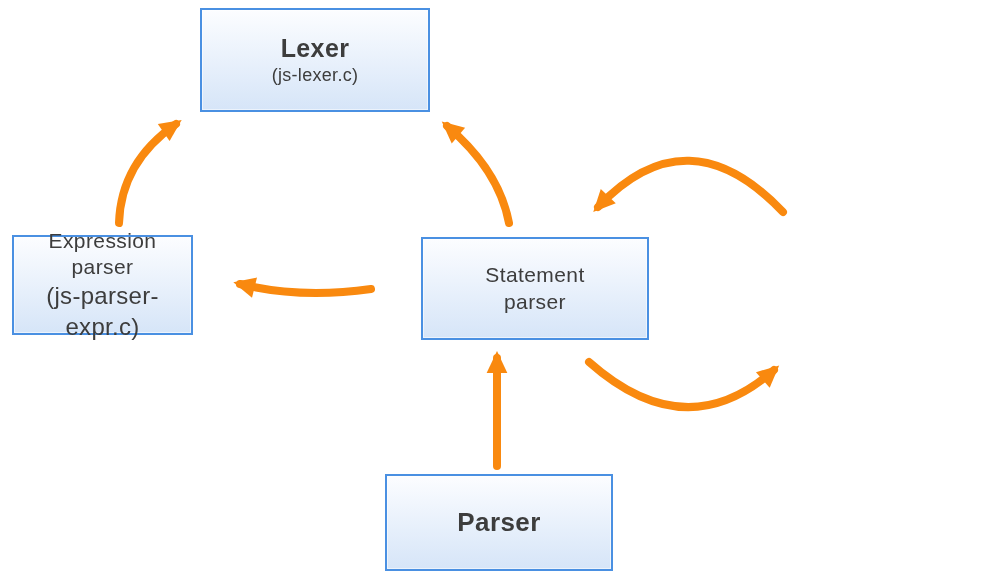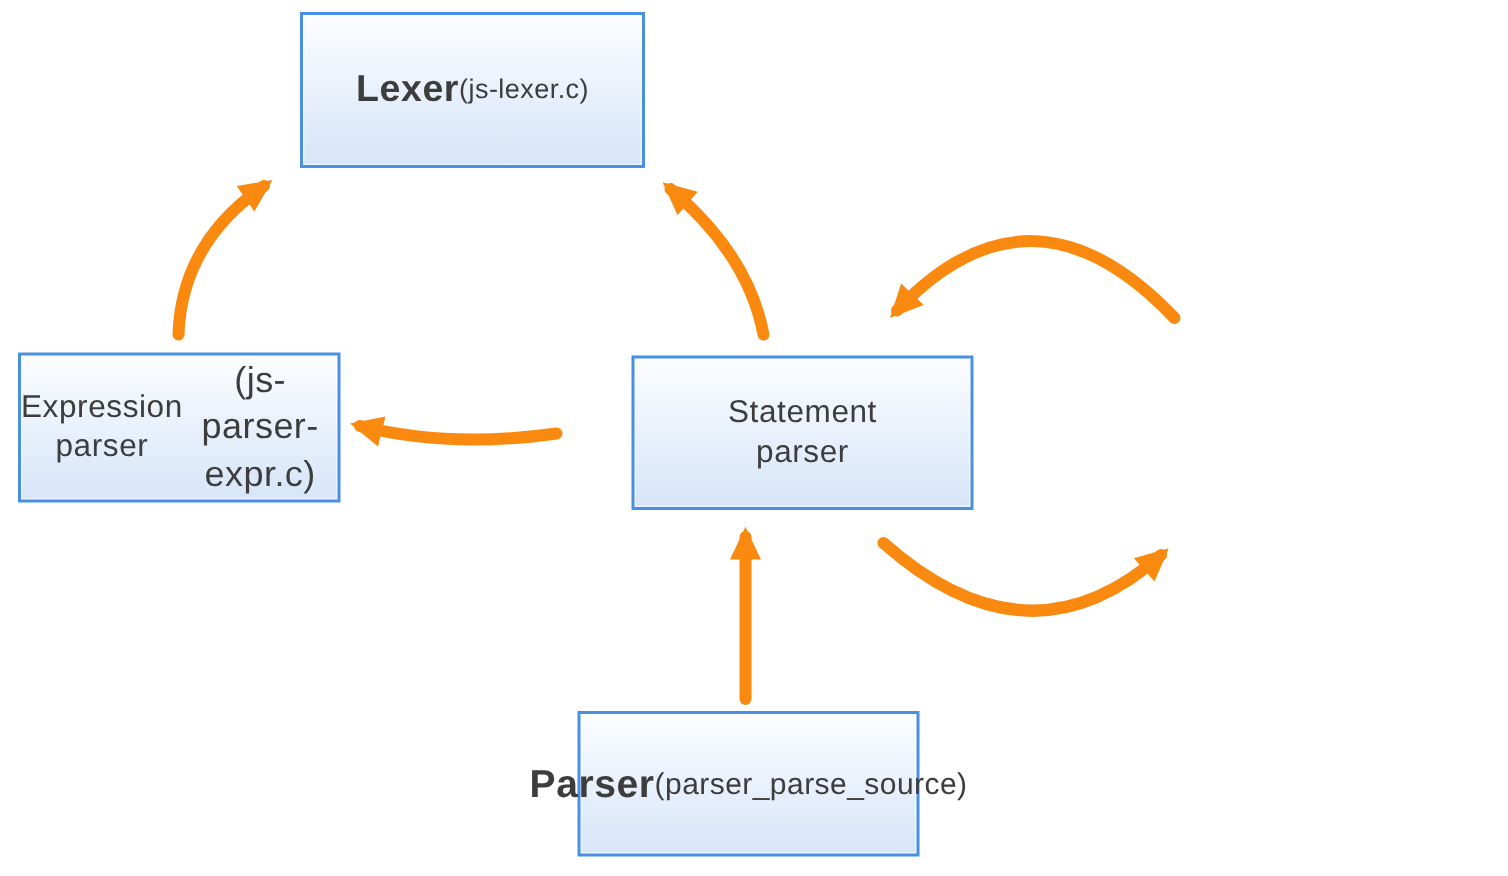--- a/index.html
+++ b/index.html
@@ -29,20 +29,21 @@
   .arrow {
     fill: none;
     stroke: var(--arrow);
     stroke-width: 8;
     stroke-linecap: round;
   }
   #arrowhead path { fill: var(--arrow); }
   .node {
     position: absolute;
     display: flex;
+    flex-direction: column;
     align-items: center;
     justify-content: center;
     text-align: center;
     background: linear-gradient(to bottom, var(--node-fill-top) 0%, var(--node-fill-bottom) 100%);
     border: 2px solid var(--node-border);
     box-shadow: inset 0 0 0 1px rgba(255,255,255,0.55);
     color: var(--text);
   }
   .node-title {
     white-space: pre-line;
@@ -51,21 +52,21 @@
     letter-spacing: 0.4px;
   }
   .node-title.bold { font-weight: bold; }
   .node-subtitle {
     white-space: pre-line;
     font-size: 24px;
     line-height: 1.3;
     letter-spacing: 0.3px;
   }
   .node-lexer            { left: 200px; top: 8px;   width: 230px; height: 104px; }
-  .node-expression       { left: 12px;  top: 235px; width: 215px; height: 100px; }
+  .node-expression       { left: 12px;  top: 235px; width: 181px; height: 100px; }
   .node-statement        { left: 385px; top: 237px; width: 228px; height: 103px; margin-left: 36px; }
   .node-function         { left: 756px; top: 238px; width: 240px; height: 101px; }
   .node-parser           { left: 385px; top: 474px; width: 228px; height: 97px;  }
   .node-lexer .node-title    { font-size: 25px; }
   .node-lexer .node-subtitle { font-size: 18px; }
   .node-function .node-title { font-size: 23px; }
   .node-parser .node-title    { font-size: 26px; }
   .node-parser .node-subtitle { font-size: 20px; }
 </style>
 </head>
@@ -99,16 +100,15 @@
   </div>
 
   <div class="node node-statement">
     <div class="node-title">Statement
 parser</div>
   </div>
 
 
   <div class="node node-parser">
     <div class="node-title bold">Parser</div>
-    <div class="node-subtitle">(parser_parse_source)</div>
   </div>
 
 </div>
 
 </body></html>

